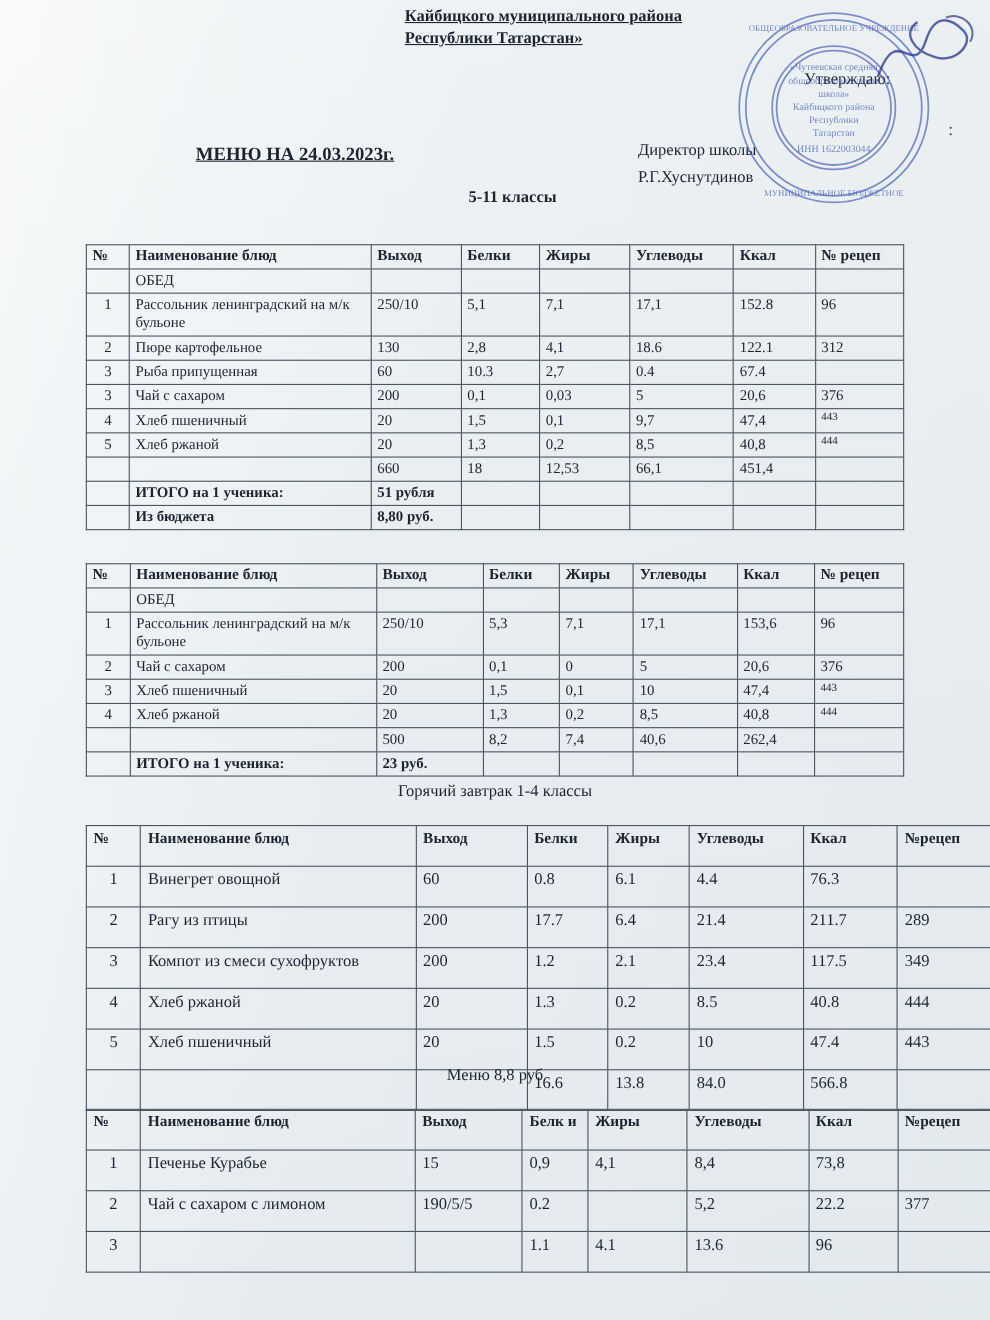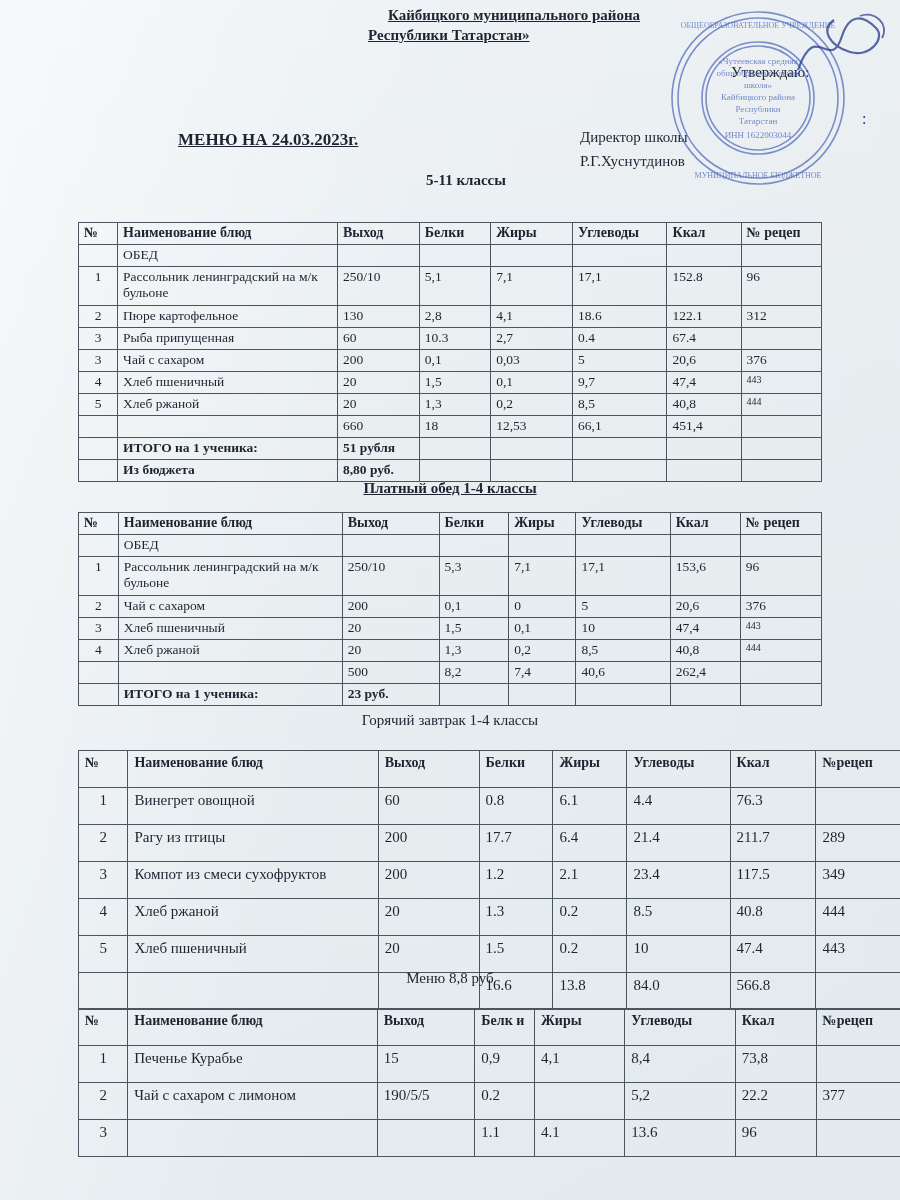--- a/index.html
+++ b/index.html
@@ -82,21 +82,21 @@
   }
   .colon{position:absolute;left:862px;top:110px;font-size:16px;color:#2a3b8f;}
 </style>
 </head>
 <body>
 
 <div class="paper"></div>
 
 <div class="content">
 
-  <div class="hdr u" style="left:388px;top:6px;">Кайбицкого муниципального района</div>
+  <div class="hdr u" style="left:368px;top:6px;">Кайбицкого муниципального района</div>
   <div class="hdr u" style="left:368px;top:26px;">Республики Татарстан»</div>
 
   <div class="hdr-right" style="position:absolute;left:731px;top:24px;">Утверждаю:</div>
   <div class="hdr-right" style="position:absolute;left:580px;top:89px;">Директор школы</div>
   <div class="hdr-right" style="position:absolute;left:580px;top:113px;">Р.Г.Хуснутдинов</div>
   <div class="colon">:</div>
 
   <div class="title-main">МЕНЮ НА 24.03.2023г.</div>
   <div class="title-sub" style="top:172px;padding-left:16px;">5-11 классы</div>
 
@@ -235,21 +235,20 @@
           <td class="b">8,80 руб.</td>
           <td></td>
           <td></td>
           <td></td>
           <td></td>
           <td></td>
         </tr>
     </tbody>
   </table>
 
-  <div class="caption b" style="top:480px;">Платный обед 1-4 классы </div>
 
   <table class="menu t2" style="left:78px;top:512px;width:744px;">
     <thead>
       <tr>
         <th style="width:36px">№</th>
         <th style="width:254px">Наименование блюд</th>
         <th style="width:108px">Выход</th>
         <th style="width:68px">Белки</th>
         <th style="width:64px">Жиры</th>
         <th style="width:94px">Углеводы</th>

